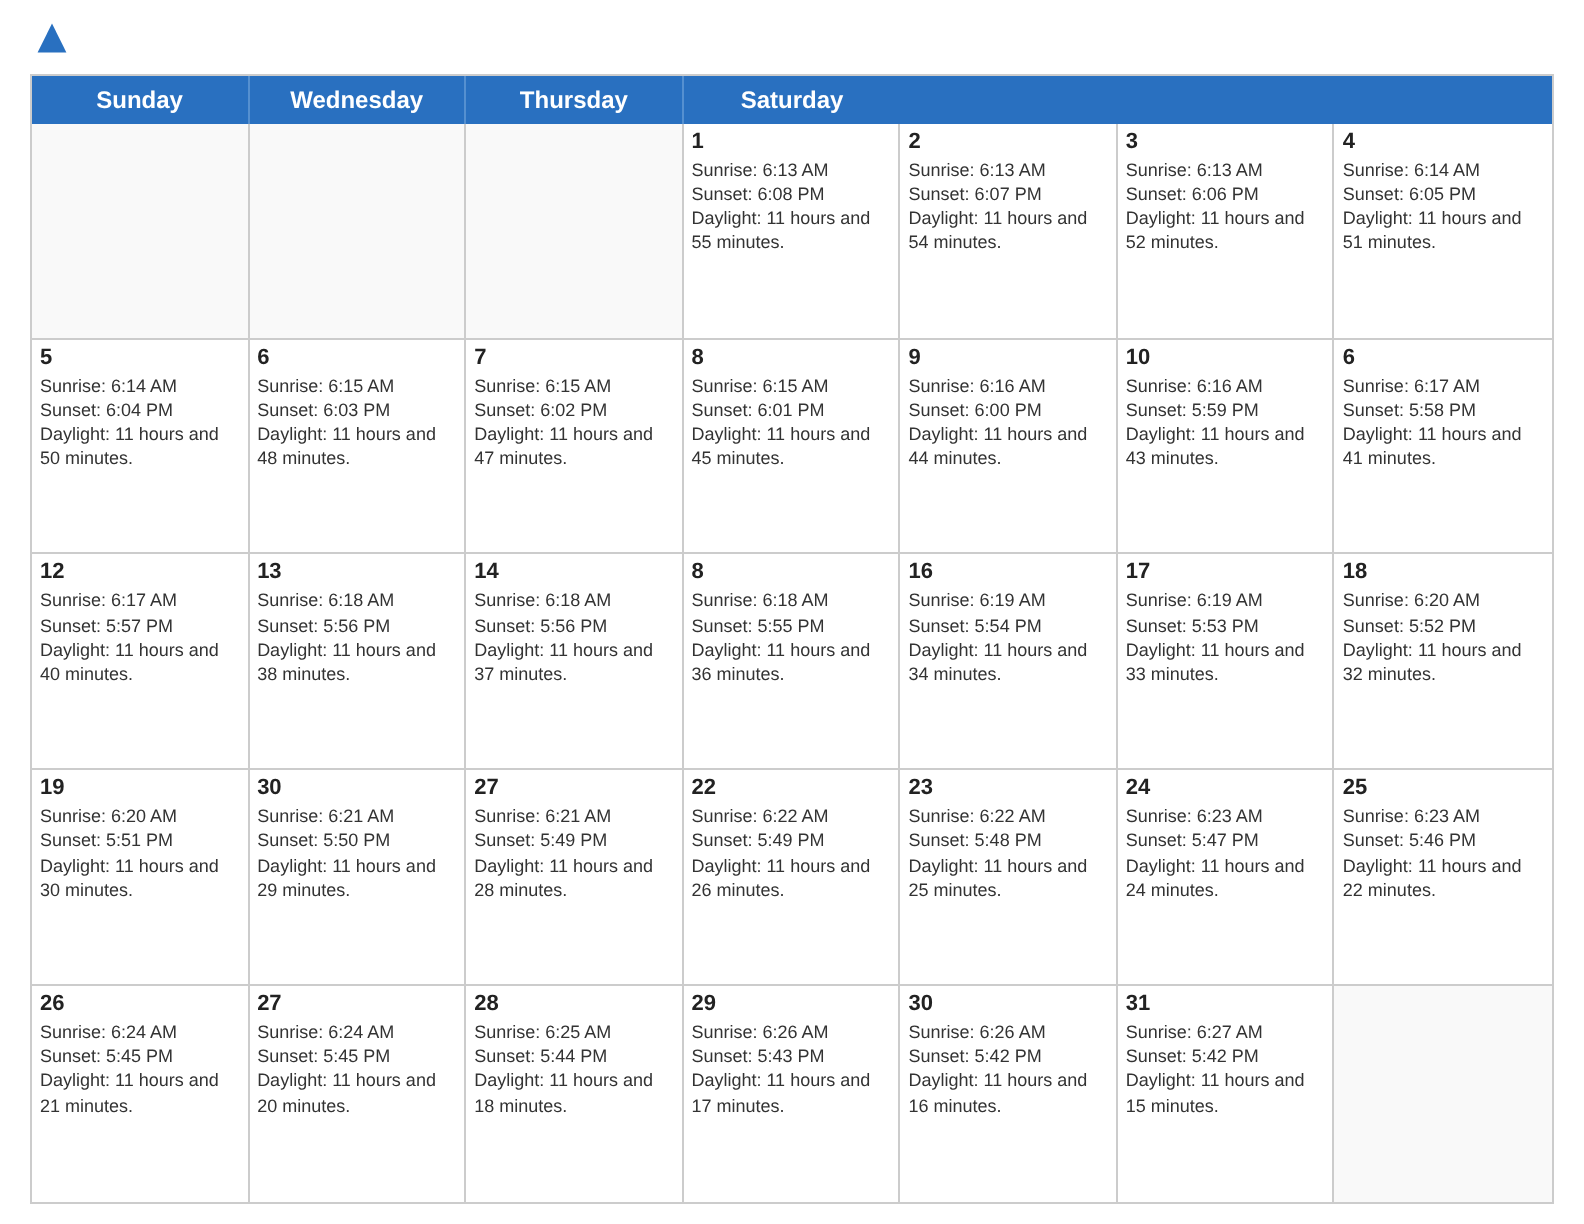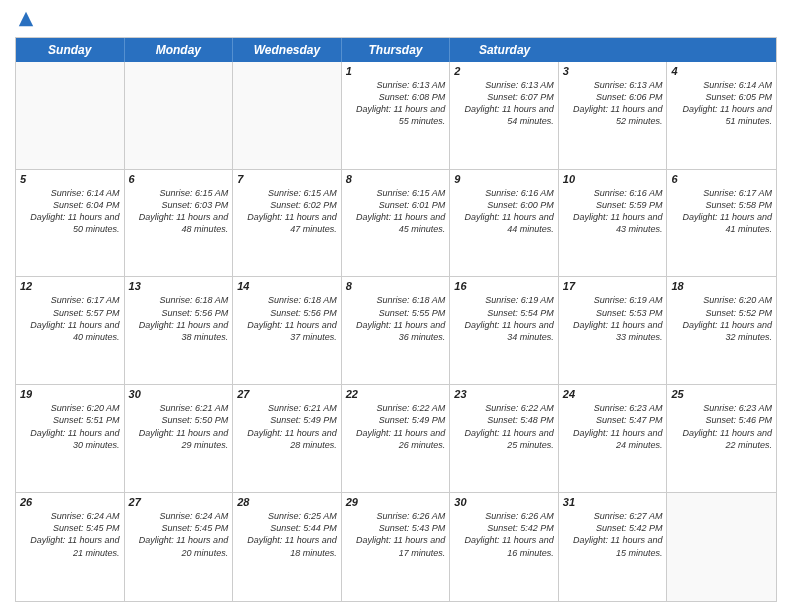--- a/index.html
+++ b/index.html
@@ -9,21 +9,20 @@
       width: 792px;
       height: 612px;
       overflow: hidden;
     }
     .container {
       width: 792px;
       height: 612px;
       padding: 10px 15px;
       display: flex;
       flex-direction: column;
-      font-style: italic;
     }
     .header {
       display: flex;
       align-items: center;
       justify-content: space-between;
       margin-bottom: 4px;
     }
     .logo {
       display: flex;
       align-items: center;
@@ -96,21 +95,20 @@
     .day-number {
       font-size: 11px;
       font-weight: bold;
       color: #222;
       margin-bottom: 2px;
     }
     .cell-text {
       font-size: 9px;
       line-height: 1.35;
       color: #333;
-      text-align: right;
     }
   </style>
 </head>
 <body>
 
 <div class="container">
   <div class="header">
     <div class="logo">
       <div>
         <div class="logo-text">
@@ -123,21 +121,20 @@
     </div>
     <div class="title-block">
       <div class="month-title"></div>
       <div class="subtitle"></div>
     </div>
   </div>
 
   <div class="calendar">
     <div class="cal-header">
     <div class="cal-header-cell">Sunday</div>
-        <div class="cal-header-cell">Monday</div>
         <div class="cal-header-cell">Wednesday</div>
         <div class="cal-header-cell">Thursday</div>
         <div class="cal-header-cell">Saturday</div>
       </div>
     <div class="cal-body">
     <div class="cal-week">
           <div class="cal-cell empty"></div>
           <div class="cal-cell empty"></div>
           <div class="cal-cell empty"></div>
           <div class="cal-cell">

